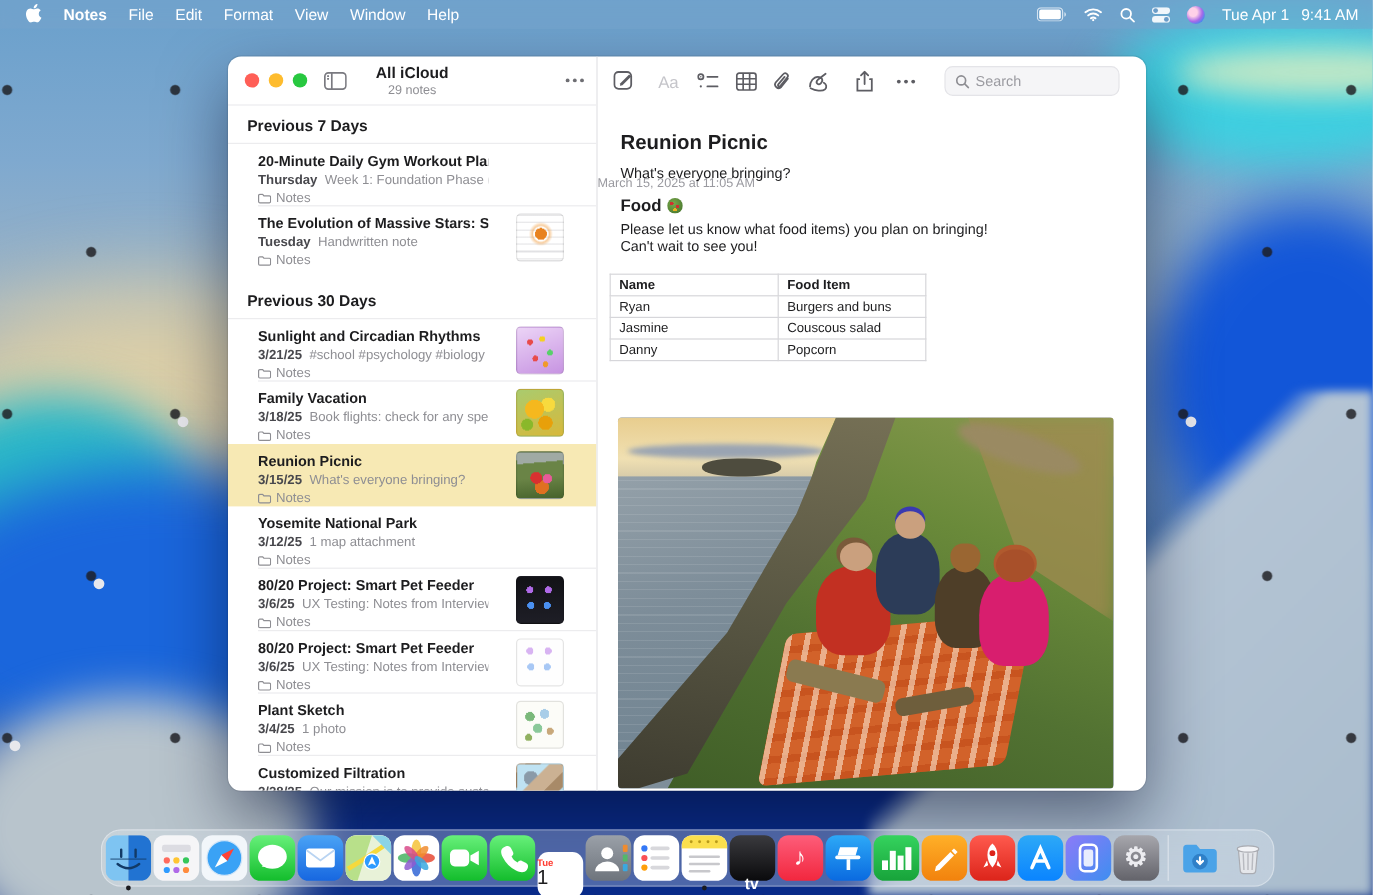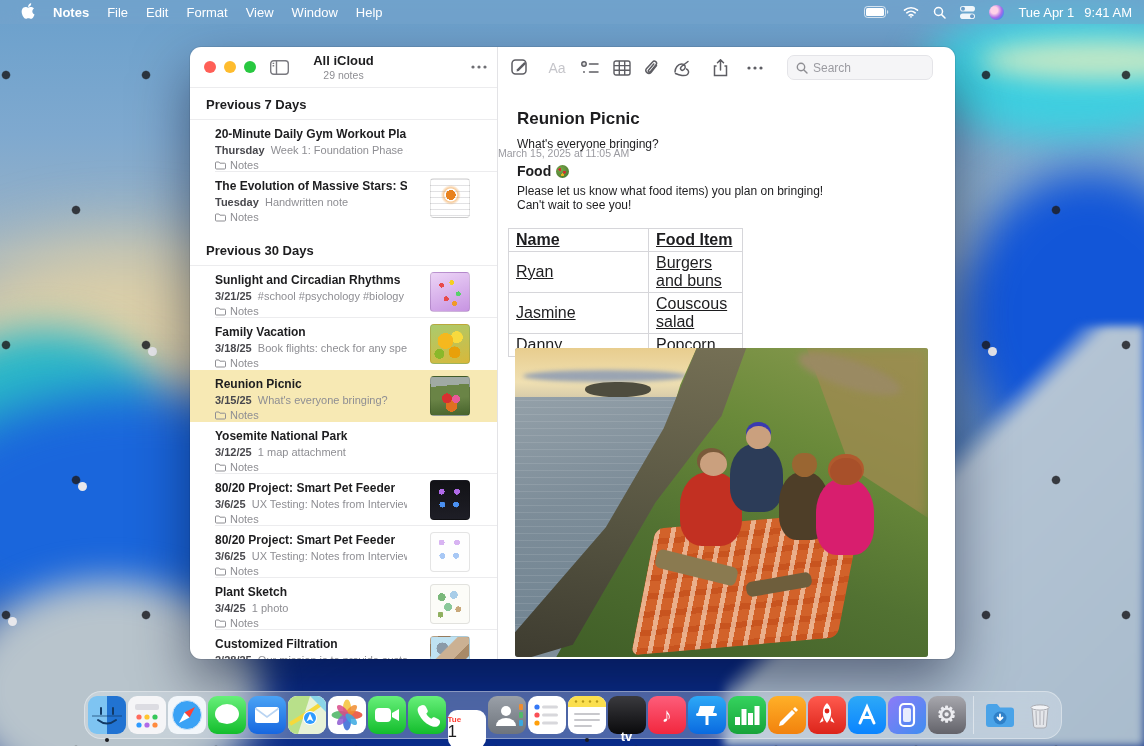--- a/index.html
+++ b/index.html
@@ -135,21 +135,21 @@
   .note-intro { position:absolute; left:19px; top:90px; font-size:12px; color:#1d1d1f; }
   .food-h { position:absolute; left:19px; top:116px; font-size:14px; font-weight:bold; color:#1d1d1f;
     display:flex; align-items:center; gap:5px; }
   .salad { width:13px; height:13px; border-radius:50%;
     background:radial-gradient(circle 1.5px at 30% 35%, #d03030 97%, transparent),
       radial-gradient(circle 1.5px at 65% 55%, #d03030 97%, transparent),
       radial-gradient(circle 1.5px at 50% 75%, #e8b020 97%, transparent),
       radial-gradient(circle at 40% 35%, #7aa84a, #3e6e28); }
   .note-b1 { position:absolute; left:19px; top:137px; font-size:12px; color:#1d1d1f; }
   .note-b2 { position:absolute; left:19px; top:151px; font-size:12px; color:#1d1d1f; }
-  .food-table { position:absolute; left:10px; top:181px; width:235px; border-collapse:collapse; font-size:16px; color:#1d1d1f;text-decoration:underline; }
+  .food-table { position:absolute; left:10px; top:181px; width:264px; border-collapse:collapse; font-size:11px; color:#1d1d1f; }
   .food-table th, .food-table td { border:1px solid #d6d6da; text-align:left; padding:2px 7px; height:18px; font-weight:normal; }
   .food-table th { font-weight:bold; }
 
   
   .photo { position:absolute; left:17px; top:301px; width:413px; height:309px; border-radius:3px;
     overflow:hidden; background:#7e8e9a; }
   .ph-sky { position:absolute; left:0; top:0; width:100%; height:16%;
     background:linear-gradient(180deg,#e8cd8e,#f0e0b2 70%,#d8ccaa); }
   .ph-hills { position:absolute; left:2%; top:7%; width:40%; height:4%; background:#9aa4b2; border-radius:50%; filter:blur(2px); }
   .ph-sea { position:absolute; left:0; top:10%; width:52%; height:80%;

